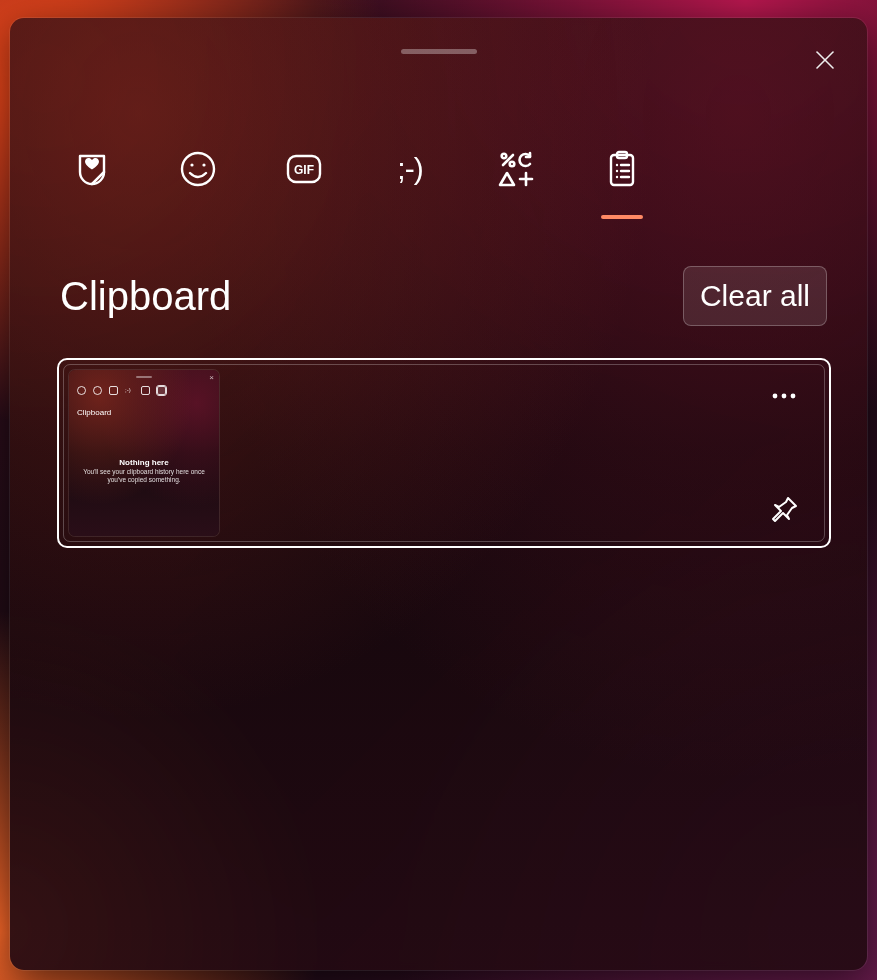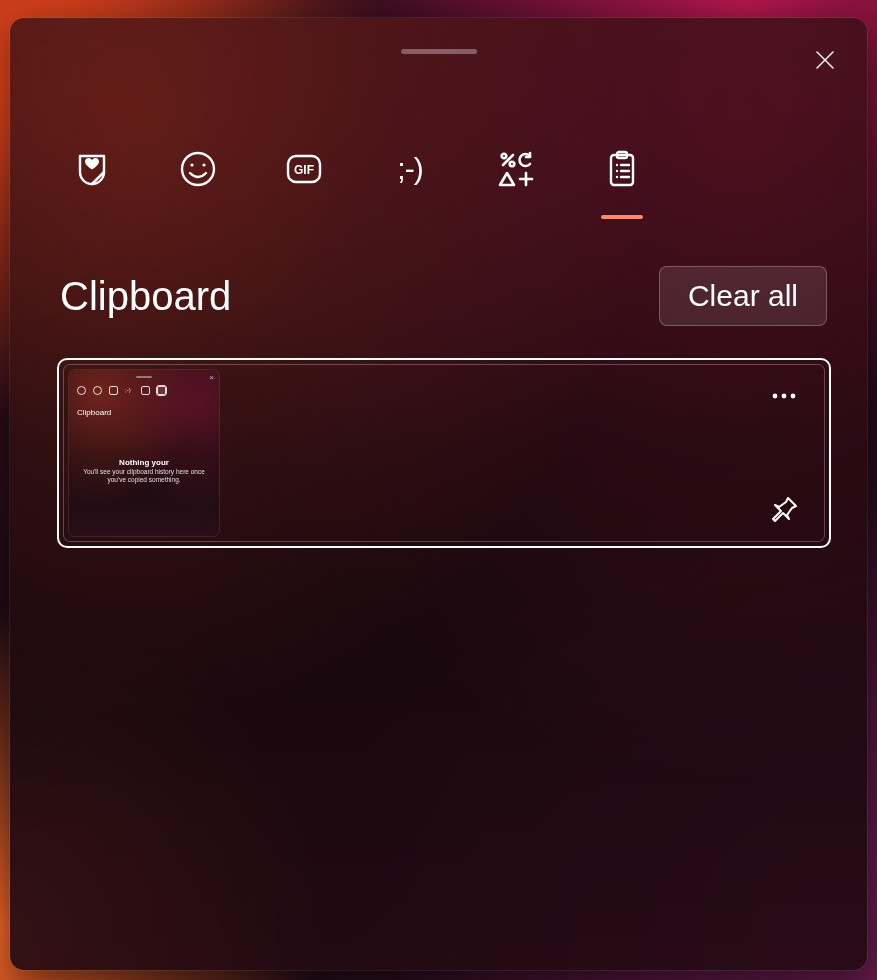--- a/index.html
+++ b/index.html
@@ -117,21 +117,21 @@
     font-size: 40px;
     font-weight: 400;
     color: #fff;
   }
   .clear-all {
     font-size: 30px;
     color: #fff;
     background: rgba(255,255,255,0.10);
     border: 1px solid rgba(255,255,255,0.25);
     border-radius: 8px;
-    padding: 12px 28px;
+    padding: 12px 16px;
     cursor: pointer;
   }
 
   .clip-list {
     position: absolute;
     left: 47px;
     right: 36px;
     top: 340px;
     bottom: 24px;
   }
@@ -312,21 +312,21 @@
         <div class="t-close">×</div>
         <div class="t-tabs">
           <span class="round"></span>
             <span class="round"></span>
             <span></span>
             <span style="border:none;color:#fff;font-size:6px;line-height:9px;">;-)</span>
             <span></span>
             <span class="sel"></span>
         </div>
         <div class="t-title">Clipboard</div>
-        <div class="t-msg1">Nothing your</div>
+        <div class="t-msg1">Nothing here</div>
         <div class="t-msg2">You'll see your clipboard history here once you've copied something.</div>
       </div>
 
       <div class="clip-actions">
         <div class="icon-btn">
           <svg width="30" height="30" viewBox="0 0 30 30" fill="#fff">
             <circle cx="6" cy="15" r="2.4"></circle>
               <circle cx="15" cy="15" r="2.4"></circle>
               <circle cx="24" cy="15" r="2.4"></circle>
           </svg>

